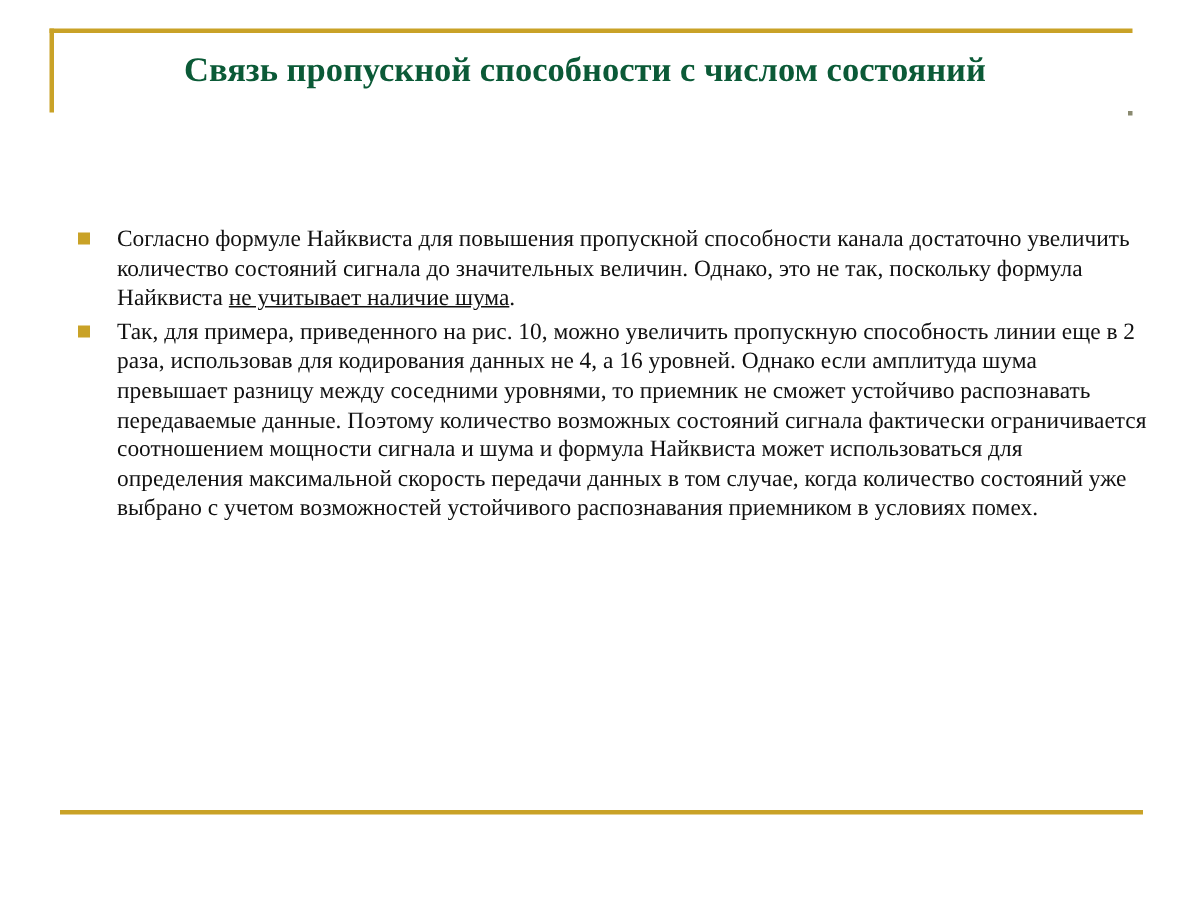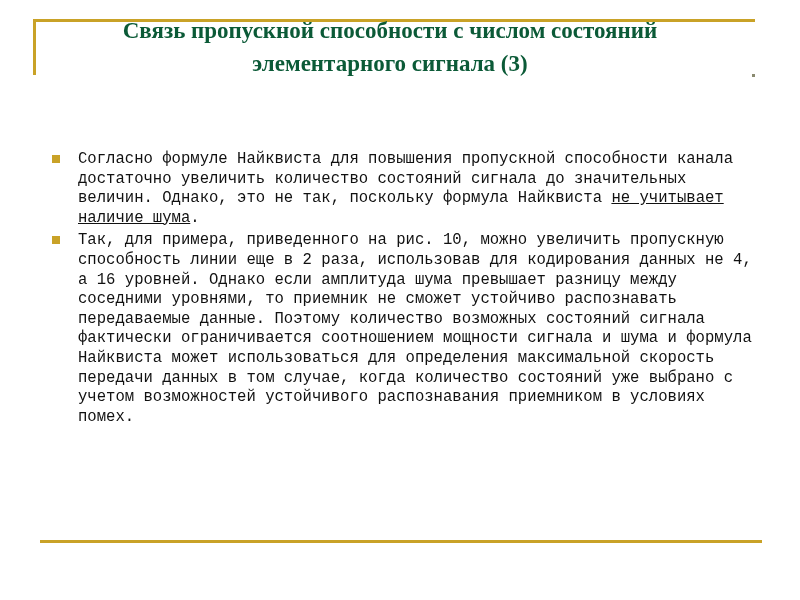--- a/index.html
+++ b/index.html
@@ -2,38 +2,37 @@
 <html><head>
   <meta charset="utf-8">
   <style>
     html, body { margin:0; padding:0; }
     body { width:800px; height:600px; background:#ffffff; position:relative; overflow:hidden; }
     .line { position:absolute; background:#c9a227; }
     .top-line { left:33px; top:19px; width:722px; height:3px; }
     .left-line { left:33px; top:19px; width:3px; height:56px; }
     .bottom-line { left:40px; top:540px; width:722px; height:3px; }
     .dot { position:absolute; left:752px; top:74px; width:3px; height:3px; background:#8a8a70; }
-    .title { position:absolute; left:60px; top:14px; width:660px; text-align:center;
+    .title { position:absolute; left:60px; top:30px; width:660px; text-align:center;
       font-family:"Liberation Serif", serif; font-weight:bold; font-size:23px; line-height:33px; color:#0b5a37; }
     .content { position:absolute; left:52px; top:150px; width:715px;
-      font-family:Liberation Mono, monospace; font-size:15.6px; line-height:19.6px; color:#111; }
+      font-family:Liberation Serif, serif; font-size:15.6px; line-height:19.6px; color:#111; }
     .item { position:relative; padding-left:26px; margin-bottom:3px; }
     .bullet { position:absolute; left:0; top:5px; width:8px; height:8px; background:#c9a227; }
     .u { text-decoration:underline; }
   </style>
 </head>
 <body>
 
 <div class="line top-line"></div>
 <div class="line left-line"></div>
 <div class="dot"></div>
 
 <div class="title">
   <div>Связь пропускной способности с числом состояний</div>
-  <div>элементарного сигнала (3)</div>
 </div>
 
 <div class="content">
   <div class="item">
     <span class="bullet"></span>
     <span>Согласно формуле Найквиста для повышения пропускной способности канала достаточно  увеличить количество состояний сигнала до значительных величин. Однако, это не так, поскольку формула Найквиста </span><span class="u">не учитывает наличие шума</span><span>.</span>
   </div>
   <div class="item">
     <span class="bullet"></span>
     <span>Так, для примера, приведенного на рис. 10, можно увеличить пропускную способность линии еще в 2 раза, использовав для кодирования данных не 4, а 16 уровней. Однако если амплитуда шума превышает разницу между соседними уровнями, то приемник не сможет устойчиво распознавать передаваемые данные. Поэтому количество возможных состояний сигнала фактически ограничивается соотношением мощности сигнала и шума и формула Найквиста может использоваться для определения максимальной скорость передачи данных в том случае, когда количество состояний уже выбрано с учетом возможностей устойчивого распознавания приемником в условиях помех.</span>

